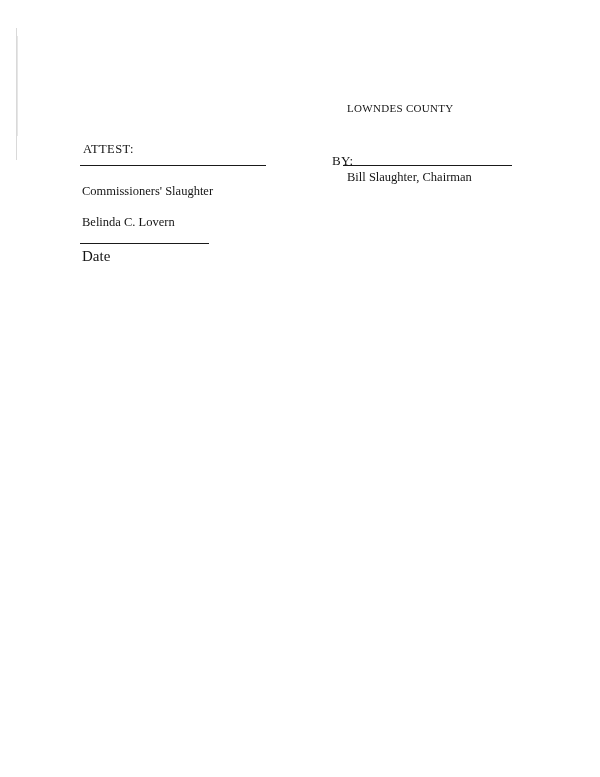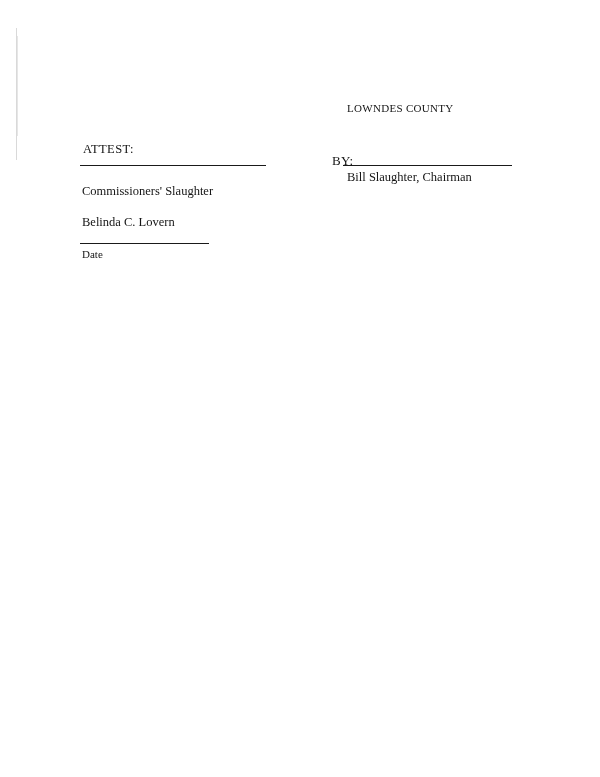--- a/index.html
+++ b/index.html
@@ -114,21 +114,21 @@
     position: absolute;
     left: 80px;
     top: 243px;
     width: 129px;
     border-bottom: 1px solid #1a1a1a;
   }
   .date-label {
     position: absolute;
     left: 82px;
     top: 248px;
-    font-size: 11px;
+    font-size: 15px;
   }
 </style>
 </head>
 <body>
 
 <div class="page">
 
   <div class="scan-edge"></div>
   <div class="scan-edge second"></div>
 

